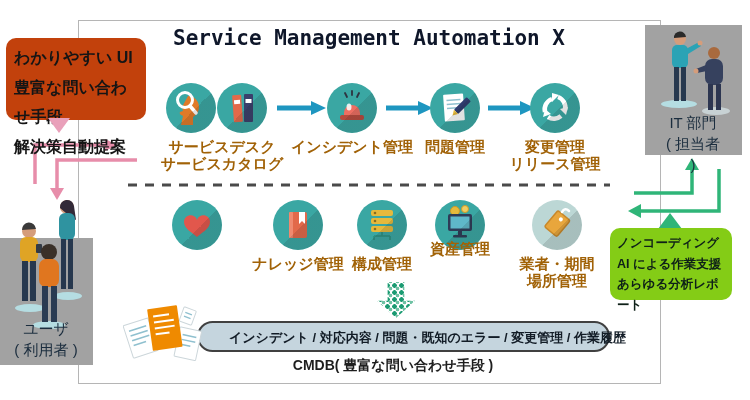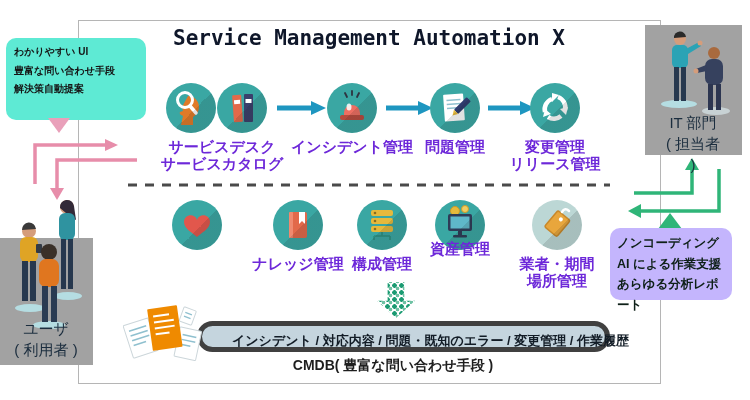--- a/index.html
+++ b/index.html
@@ -11,25 +11,25 @@
   #frame{left:78px;top:20px;width:581px;height:362px;border:1px solid #b5b5b5;background:#fff;z-index:1;}
 
   
   #title{left:369px;top:26px;transform:translateX(-50%);z-index:6;white-space:nowrap;
          font-family:"DejaVu Sans Mono",monospace;font-weight:bold;font-size:21px;color:#0f172a;
          text-shadow:-2px -2px 0 #fff,2px -2px 0 #fff,-2px 2px 0 #fff,2px 2px 0 #fff,
                      0 -2px 0 #fff,0 2px 0 #fff,-2px 0 0 #fff,2px 0 0 #fff;}
 
   
   .callout{z-index:7;border-radius:10px;font-weight:bold;white-space:pre-line;}
-  #callout-user{left:6px;top:38px;width:140px;height:82px;background:#5eead4;color:#151515;
-                font-size:10px;line-height:1.85;padding:5px 8px;box-sizing:border-box;}
+  #callout-user{left:6px;top:38px;width:140px;height:82px;background:#c2410c;color:#151515;
+                font-size:16px;line-height:1.85;padding:5px 8px;box-sizing:border-box;}
   #callout-user-tail{left:48px;top:118px;width:0;height:0;z-index:7;
                 border-left:11px solid transparent;border-right:11px solid transparent;border-top:15px solid #e9a0ba;}
-  #callout-it{left:610px;top:228px;width:122px;height:72px;background:#c4b5fd;color:#0e2018;
+  #callout-it{left:610px;top:228px;width:122px;height:72px;background:#84cc16;color:#0e2018;
               font-size:12.5px;line-height:1.65;padding:5px 7px;box-sizing:border-box;}
   #callout-it-tail{left:658px;top:213px;width:0;height:0;z-index:7;
                 border-left:12px solid transparent;border-right:12px solid transparent;border-bottom:16px solid #2fb578;}
 
   
   .actor-box{background:#a2a2a2;z-index:2;}
   #user-box{left:0;top:238px;width:93px;height:127px;}
   #it-box{left:645px;top:25px;width:97px;height:130px;}
   .actor-label{z-index:4;font-weight:normal;font-size:15px;color:#1b2d3e;text-align:center;
                white-space:pre-line;line-height:1.4;transform:translateX(-50%);}
@@ -39,35 +39,35 @@
 
   
   .circle{width:50px;height:50px;border-radius:50%;background:#3aa7a3;z-index:5;overflow:hidden;}
   .circle.pale{background:#bcd7d5;}
   .circle::after{content:'';position:absolute;inset:0;border-radius:50%;
                  background:linear-gradient(135deg,transparent 55%,rgba(25,25,25,0.13) 55%);}
   .circle svg{position:absolute;inset:0;}
 
   
   .lbl{z-index:5;transform:translateX(-50%);text-align:center;font-weight:bold;font-size:15px;
-       color:#6d28d9;line-height:1.15;white-space:pre-line;}
+       color:#a16207;line-height:1.15;white-space:pre-line;}
 
   
   #arrows{left:0;top:0;z-index:4;pointer-events:none;}
 
   
   #dot-arrow{left:377px;top:282px;width:38px;height:36px;z-index:5;
      background-image:radial-gradient(circle,#1b9b72 2px,transparent 2.6px),
                       radial-gradient(circle,#6fc2a4 1.6px,transparent 2.1px);
      background-size:7px 7px,7px 7px;background-position:0 0,3px 3px;
      clip-path:polygon(28% 0,72% 0,72% 52%,100% 52%,50% 100%,0 52%,28% 52%);}
 
   
   #pill{left:197px;top:321px;width:413px;height:31px;background:#c5d5de;border-radius:16px;z-index:5;
-        box-sizing:border-box;border:5px solid #404040;}
+        box-sizing:border-box;border:2px solid #404040;}
   #pill-text{width:100%;height:100%;line-height:29px;text-align:center;padding-left:30px;box-sizing:border-box;
              font-weight:bold;font-size:13px;color:#121c26;white-space:nowrap;}
   #docs{left:123px;top:301px;z-index:6;}
   #cmdb-label{left:393px;top:357px;transform:translateX(-50%);z-index:5;
               font-weight:bold;font-size:14px;color:#1e1e1e;white-space:nowrap;}
 </style>
 </head>
 <body>
 
 <div id="canvas">

